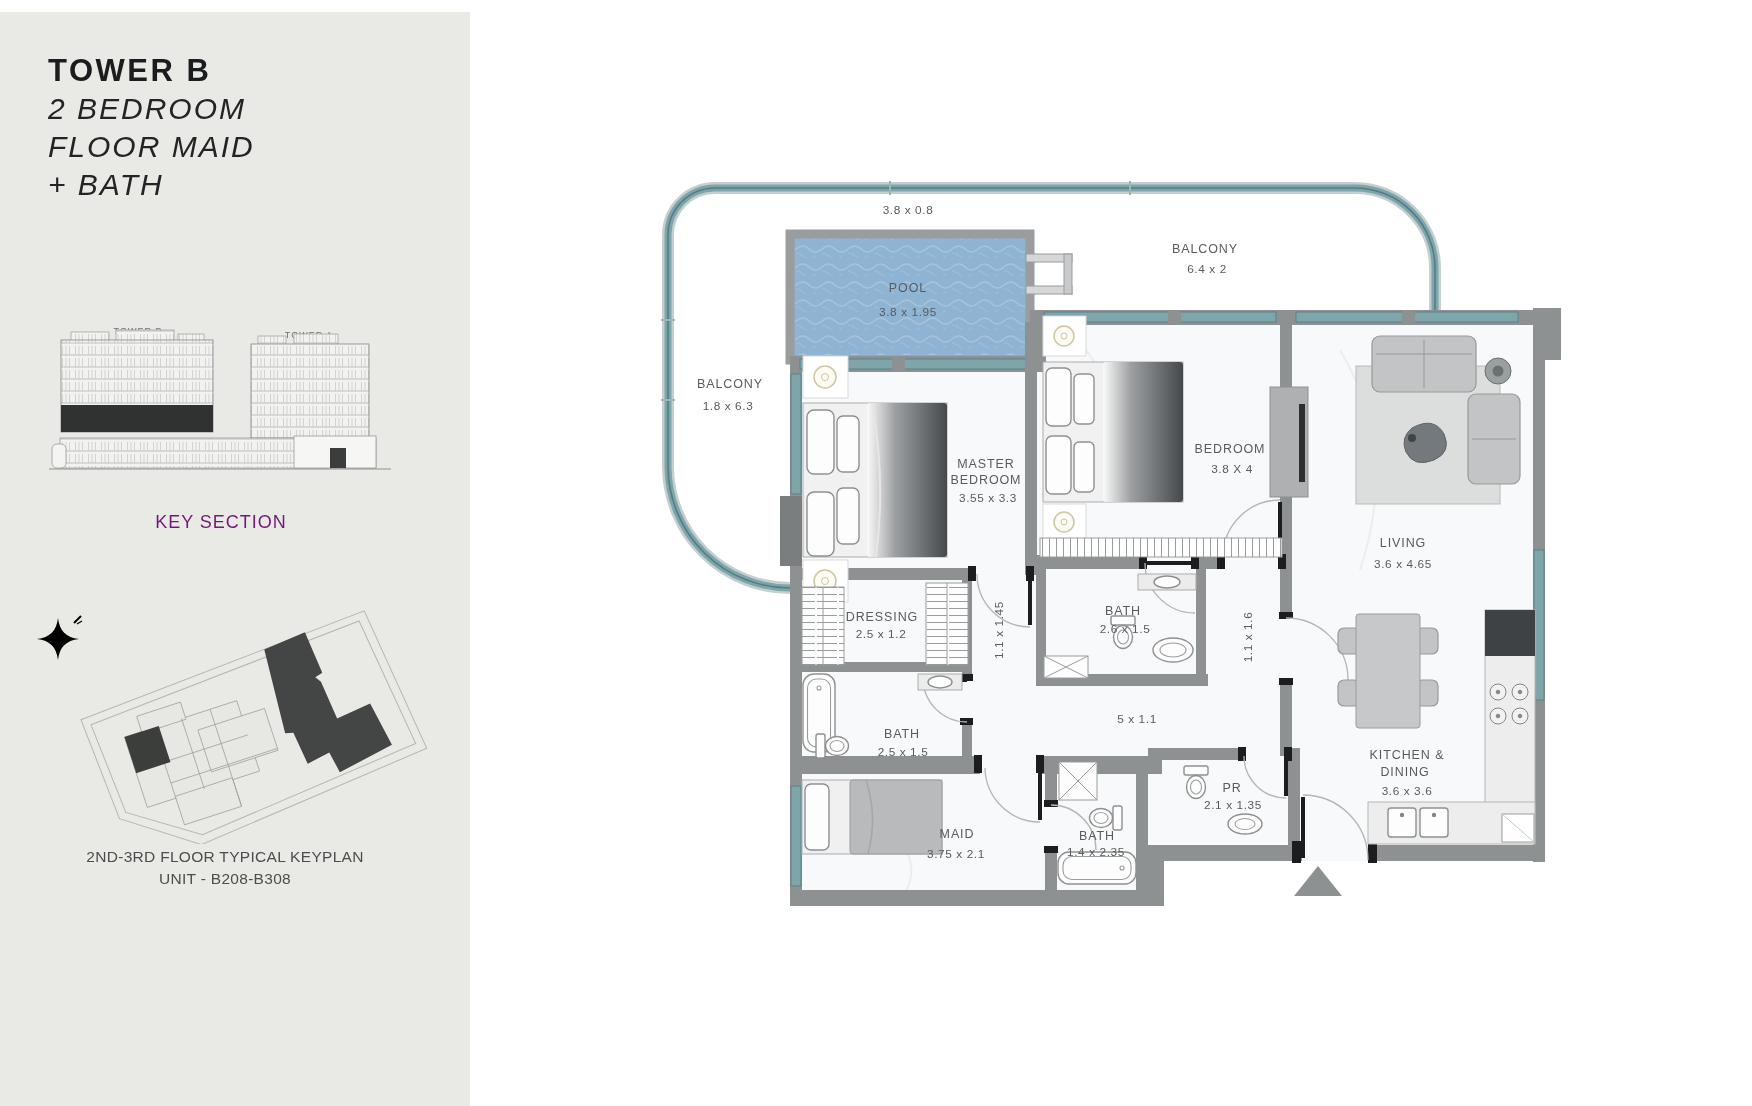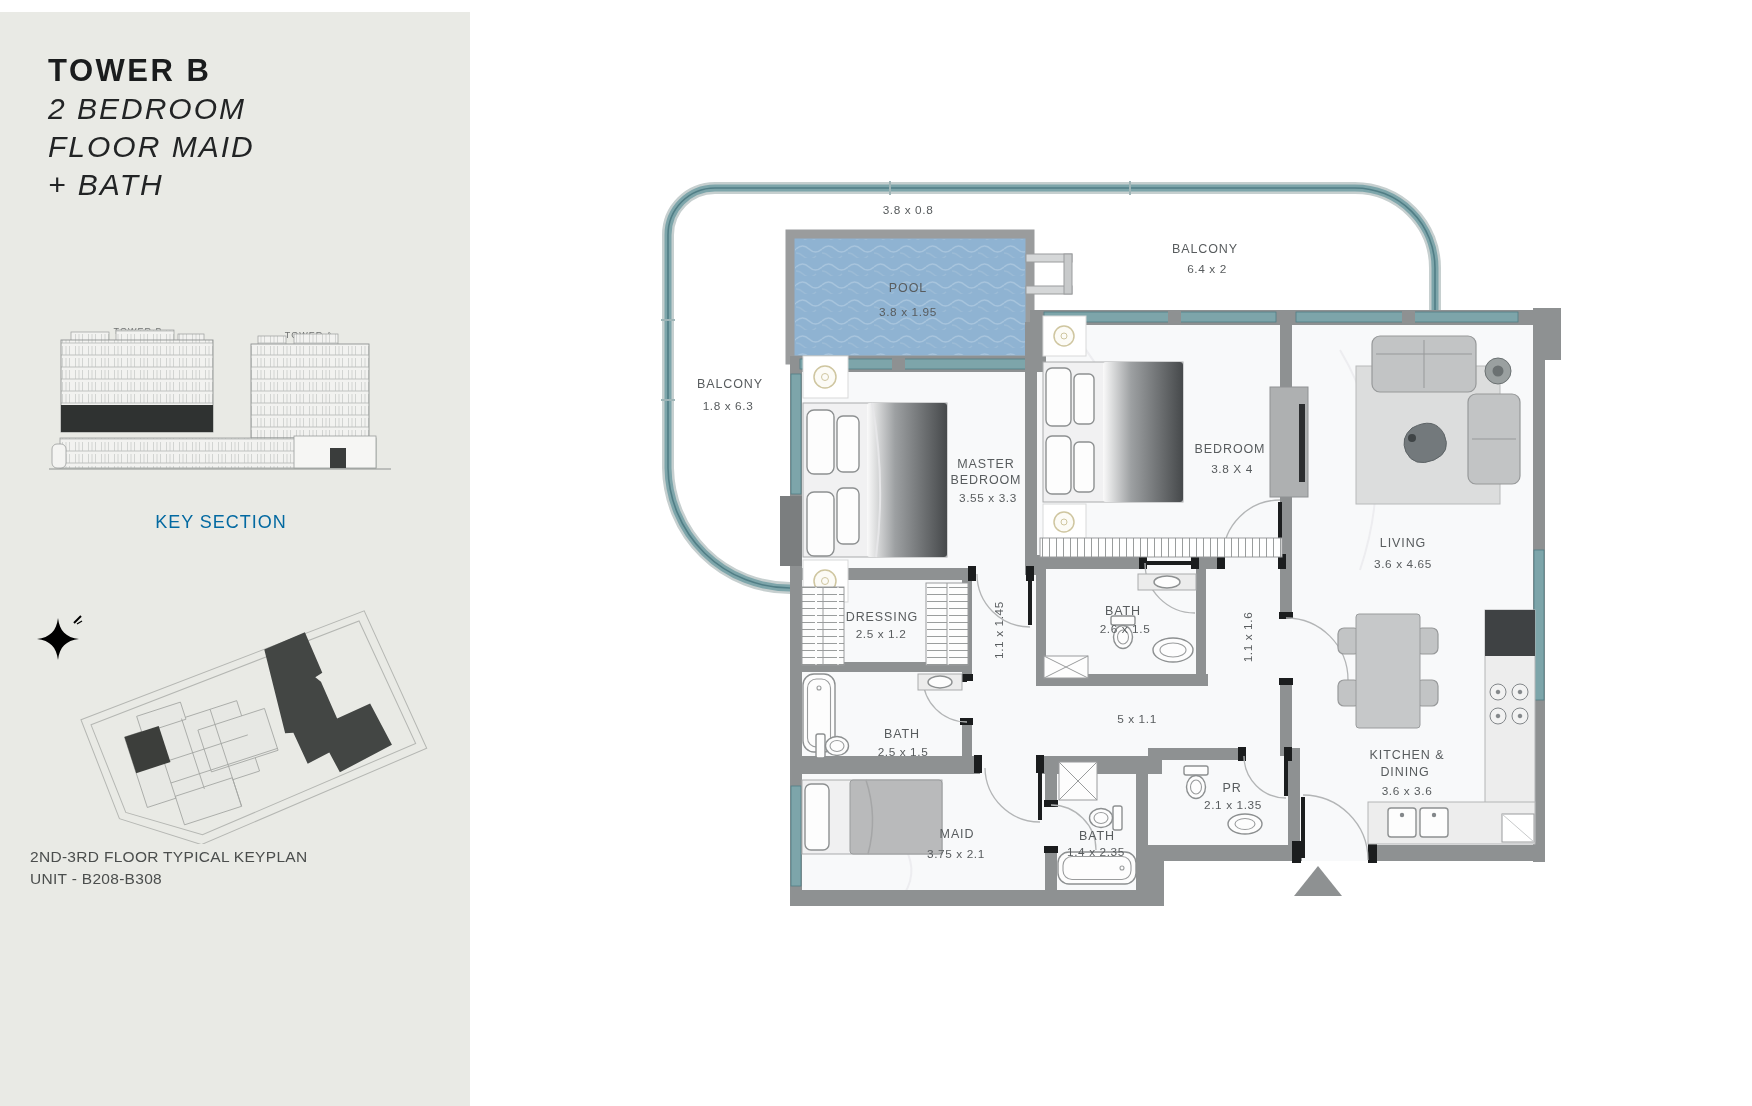--- a/index.html
+++ b/index.html
@@ -10,24 +10,24 @@
   }
   *{margin:0;padding:0;box-sizing:border-box;}
   html,body{width:1752px;height:1106px;overflow:hidden;background:#ffffff;
     font-family:"Liberation Sans", sans-serif;}
   .sidebar{position:absolute;left:0;top:0;width:470px;height:1106px;background:var(--sidebar-bg);margin-top:12px;}
   .title-block{position:absolute;left:48px;top:40px;color:var(--ink);}
   .title-line1{font-size:31px;font-weight:700;letter-spacing:2.5px;line-height:38px;}
   .title-line{font-size:30px;font-weight:400;letter-spacing:2px;line-height:38px;color:#222425;font-style:italic;}
   .key-section-wrap{position:absolute;left:46px;top:296px;width:350px;}
   .key-caption{position:absolute;left:46px;top:500px;width:350px;text-align:center;
-    font-size:18px;letter-spacing:1px;color:#0369a1;}
+    font-size:18px;letter-spacing:1px;color:#701a75;}
   .north{position:absolute;left:33px;top:600px;width:56px;height:56px;}
   .keyplan-wrap{position:absolute;left:52px;top:592px;width:410px;height:240px;}
-  .keyplan-caption{position:absolute;left:30px;top:834px;width:390px;text-align:left;
+  .keyplan-caption{position:absolute;left:30px;top:834px;width:390px;text-align:center;
     font-size:15.5px;color:#4b4e4d;letter-spacing:.3px;line-height:22px;}
   .plan-wrap{position:absolute;left:640px;top:150px;width:960px;height:820px;}
   svg text{font-family:"Liberation Sans", sans-serif;}
   .lbl{font-size:12.5px;fill:var(--label);letter-spacing:.9px;}
   .dim{font-size:11.8px;fill:var(--label);letter-spacing:.6px;}
   .tiny{font-size:9px;fill:#6f7271;letter-spacing:1px;}
   .wall{fill:var(--wall);}
   .win{fill:var(--teal);stroke:var(--teal-dark);stroke-width:.8;}
   .jamb{fill:var(--jamb);}
   .arc{fill:none;stroke:#b3b5b6;stroke-width:1.3;}

